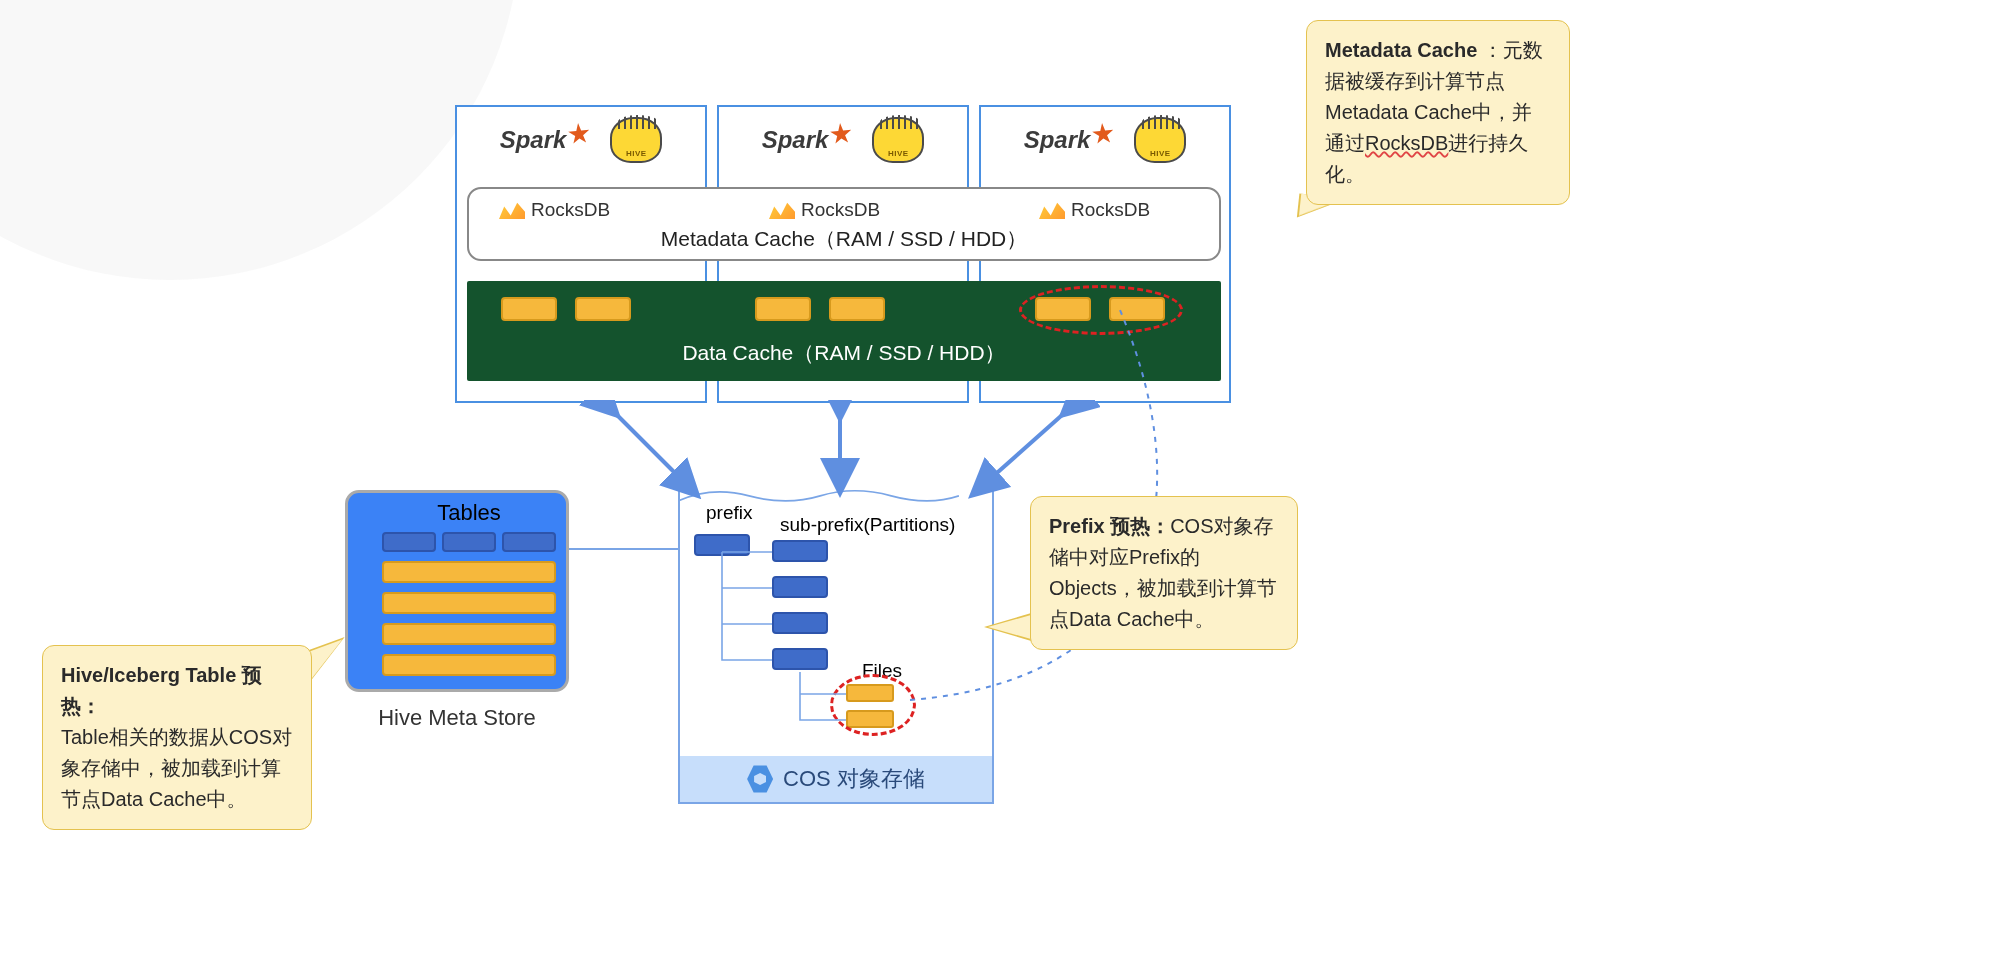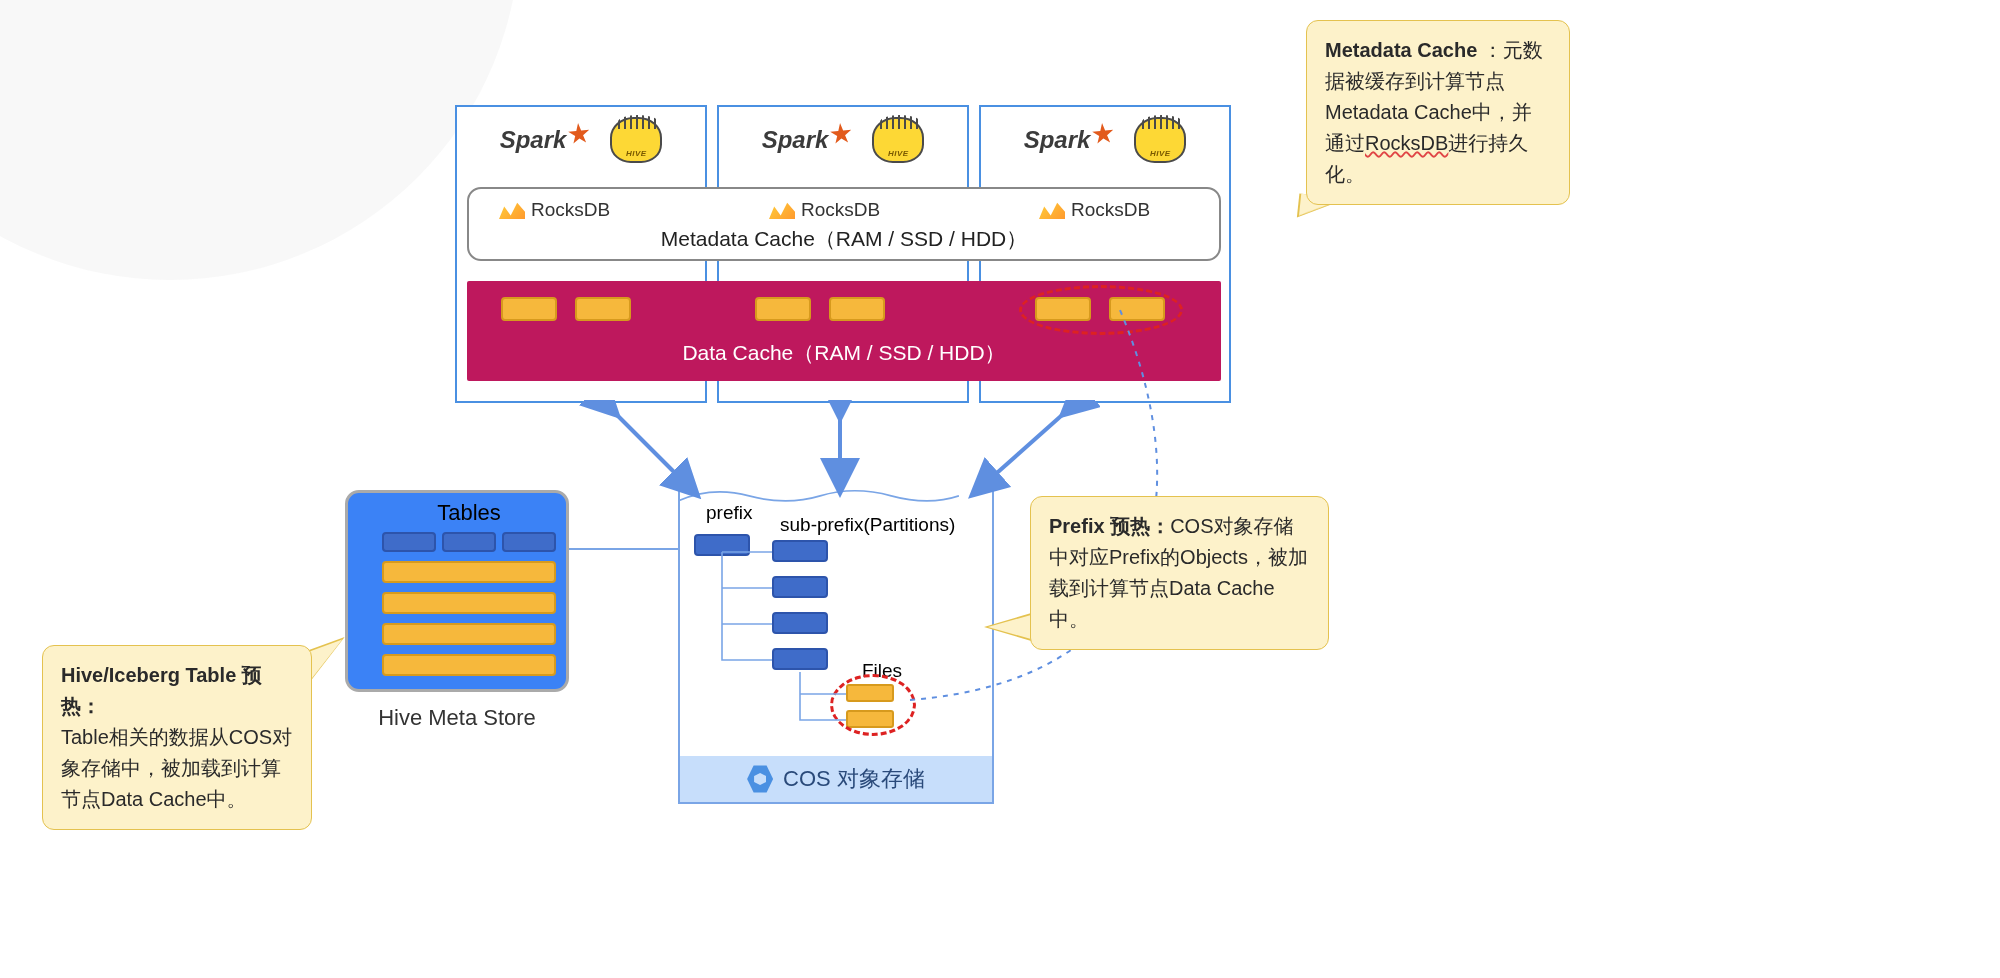--- a/index.html
+++ b/index.html
@@ -58,21 +58,21 @@
     display: flex; align-items: flex-end; justify-content: center;
   }
   .hive-logo::before {
     content: '';
     position: absolute;
     top: -4px; left: 6px;
     width: 40px; height: 14px;
     background: repeating-linear-gradient(90deg, #4a4a4a 0 2px, transparent 2px 6px);
     border-radius: 50% 50% 0 0;
   }
-  .hive-logo .hive-text { font-size: 8px; font-weight: 700; color: #7a5a00; margin-bottom: 3px; letter-spacing: 0.5px; font-style: italic; }
+  .hive-logo .hive-text { font-size: 8px; font-weight: 700; color: #7a5a00; margin-bottom: 3px; letter-spacing: 0.5px; }
   .meta-cache-bar {
     position: absolute;
     left: 12px; top: 82px;
     width: 754px; height: 74px;
     border: 2px solid #888;
     border-radius: 14px;
     background: #fff;
   }
   .meta-cache-bar .rocks {
     position: absolute; top: 10px;
@@ -92,21 +92,21 @@
     left: 0; right: 0; bottom: 6px;
     text-align: center;
     font-size: 21px; color: #222;
   }
 
   
   .data-cache-bar {
     position: absolute;
     left: 12px; top: 176px;
     width: 754px; height: 100px;
-    background: #be185d;
+    background: #14532d;
     border-radius: 2px;
   }
   .data-block {
     position: absolute;
     top: 16px;
     width: 56px; height: 24px;
     background: #f6b83c;
     border: 2px solid #d79a1d;
     border-radius: 4px;
   }
@@ -233,21 +233,21 @@
     position: absolute;
     background: #fdf2ca;
     border: 1.5px solid #e4c24f;
     border-radius: 12px;
     padding: 14px 18px;
     font-size: 20px; line-height: 1.55;
     color: #2a2a2a;
   }
   .callout b { font-weight: 700; }
   .callout.c-top { left: 1306px; top: 20px; width: 264px; }
-  .callout.c-mid { left: 1030px; top: 496px; width: 299px; }
+  .callout.c-mid { left: 1030px; top: 496px; width: 268px; }
   .callout.c-left { left: 42px; top: 645px; width: 270px; }
 
   .underline-red { text-decoration: underline wavy #e04545; text-decoration-thickness: 2px; }
 
   .callout-tail {
     position: absolute;
     width: 0; height: 0;
   }
   .tail-top {
     left: 1300px; top: 196px;

